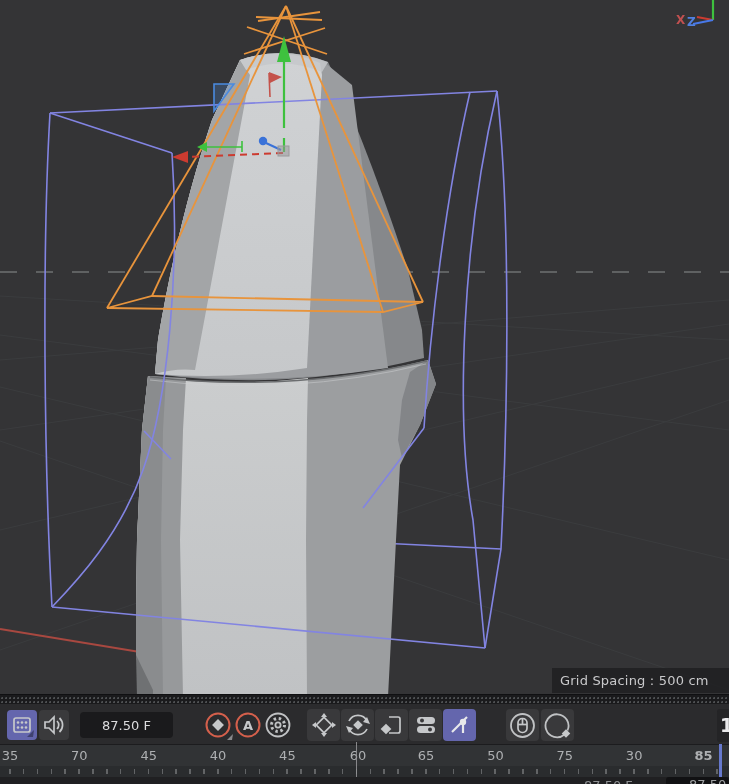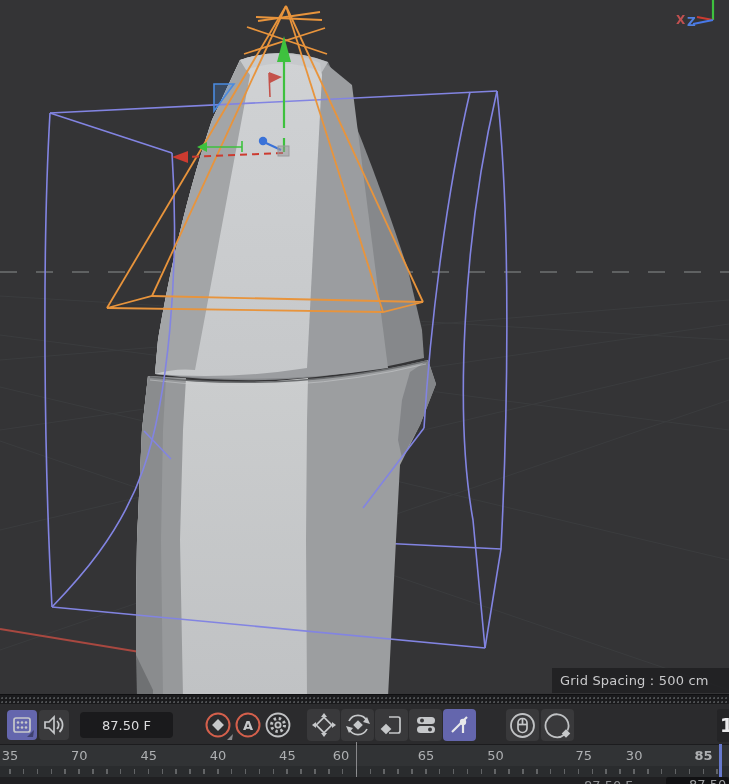--- a/index.html
+++ b/index.html
@@ -277,24 +277,24 @@
       <span>1</span>
     </div>
   </div>
 
   <div id="ruler">
       <span class="num" style="left: 10px;">35</span>
       <span class="num" style="left: 79.35px;">70</span>
       <span class="num" style="left: 148.7px;">45</span>
       <span class="num" style="left: 218.05px;">40</span>
       <span class="num" style="left: 287.4px;">45</span>
-      <span class="num" style="left: 341px;">60</span>
+      <span class="num" style="left: 358px;">60</span>
       <span class="num" style="left: 426.1px;">65</span>
       <span class="num" style="left: 495.45px;">50</span>
-      <span class="num" style="left: 564.8px; margin-left: 19px;">75</span>
+      <span class="num" style="left: 564.8px;">75</span>
       <span class="num" style="left: 634.15px;">30</span>
       <span class="num" style="left: 703.5px; font-weight: bold;">85</span>
     </div>
   <div id="ticks">
       <div class="tk" style="left: 9px;"></div>
       <div class="tk" style="left: 22.87px;"></div>
       <div class="tk" style="left: 36.74px;"></div>
       <div class="tk" style="left: 50.61px;"></div>
       <div class="tk" style="left: 64.48px;"></div>
       <div class="tk" style="left: 78.35px;"></div>

